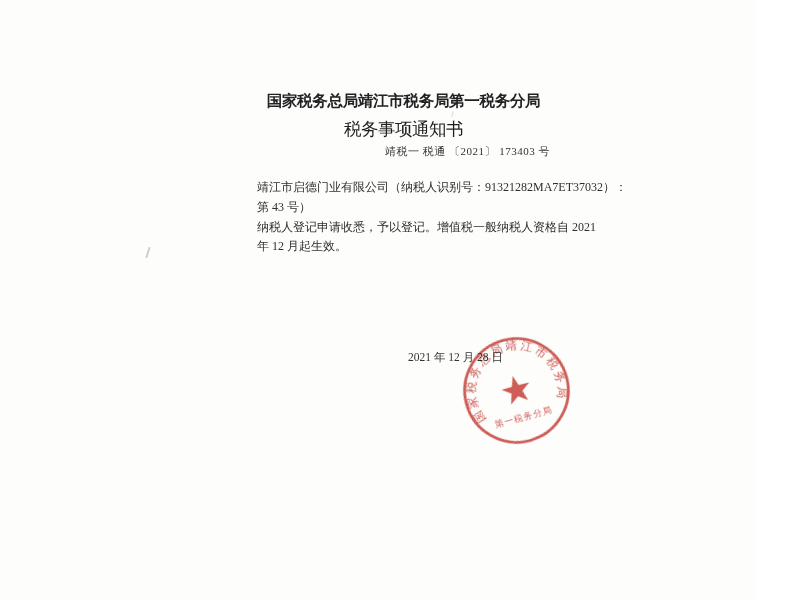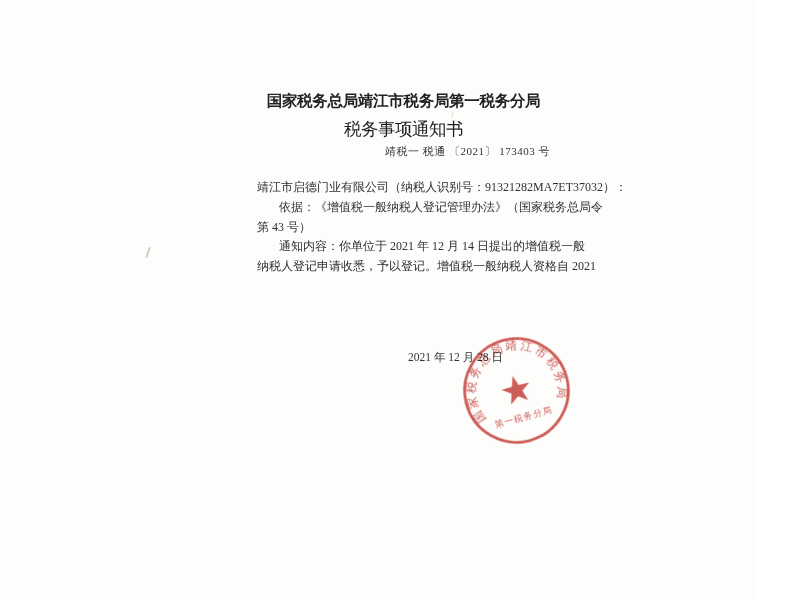--- a/index.html
+++ b/index.html
@@ -49,24 +49,23 @@
 <body>
 
 <div class="page">
 
   <div class="agency">国家税务总局靖江市税务局第一税务分局</div>
   <div class="title">税务事项通知书</div>
   <div class="docnum">靖税一 税通 〔2021〕 173403 号</div>
 
   <div class="body-block">
     <div class="line">靖江市启德门业有限公司（纳税人识别号：91321282MA7ET37032）：</div>
-    <div class="line indent">依据：《增值税一般纳税人登记管理办法》（国家税务总局令</div>
     <div class="line">第 43 号）</div>
-    <div class="line indent">通知内容：你单位于 2021 年 12 月 14 日提出的增值税一般</div>
     <div class="line">纳税人登记申请收悉，予以登记。增值税一般纳税人资格自 2021</div>
+    <div class="line">年 12 月起生效。</div>
   </div>
 
   <div class="date">2021 年 12 月 28 日</div>
 
   <div class="seal">
     <svg viewBox="0 0 120 120" xmlns="http://www.w3.org/2000/svg">
       <defs>
         <path id="ringPath" d="M 21.7,82 A 44,44 0 1 1 98.3,82" fill="none"></path>
       </defs>
       <circle cx="60" cy="60" r="55" fill="none" stroke="currentColor" stroke-width="3"></circle>

